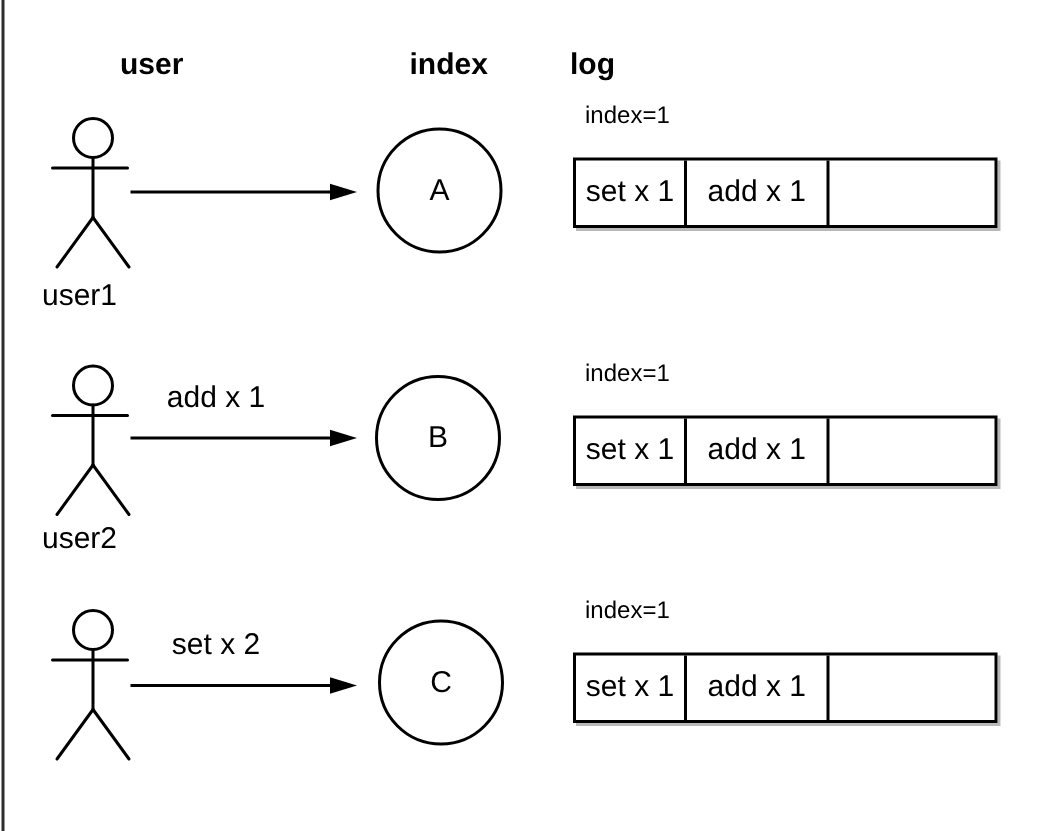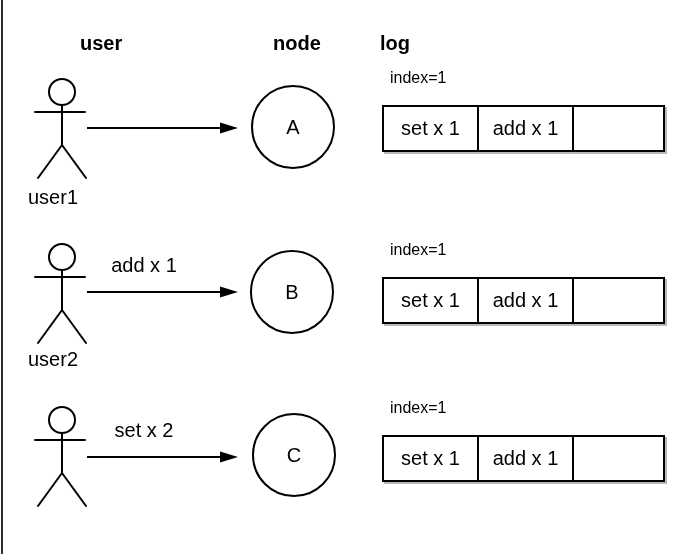--- a/index.html
+++ b/index.html
@@ -43,32 +43,32 @@
   .log-table{
     position:absolute;left:382px;top:var(--table-top);width:283px;height:47px;
     box-sizing:border-box;border:2px solid #000;background:#ffffff;display:flex;
     box-shadow:2px 2px 0 rgba(0,0,0,0.28);
   }
   .log-cell{
     box-sizing:border-box;border-right:2px solid #000;
     display:flex;align-items:center;justify-content:center;
     font-size:20px;white-space:nowrap;
   }
-  .log-cell.c1{width:95px;}
+  .log-cell.c1{width:74px;}
   .log-cell.c2{width:95px;}
   .log-cell.c3{flex:1;border-right:none;}
 </style>
 </head>
 <body>
 
 <div class="canvas">
   <div class="left-edge"></div>
 
   <div class="col-header h-user">user</div>
-  <div class="col-header h-node">node</div>
+  <div class="col-header h-node">index</div>
   <div class="col-header h-log">log</div>
 
   <div class="row row1">
     <svg class="actor" viewBox="0 0 56 101">
       <circle cx="28" cy="14" r="13"></circle>
       <line x1="28" y1="27" x2="28" y2="67"></line>
       <line x1="1" y1="34" x2="51" y2="34"></line>
       <line x1="28" y1="67" x2="4" y2="100"></line>
       <line x1="28" y1="67" x2="52" y2="100"></line>
     </svg>

